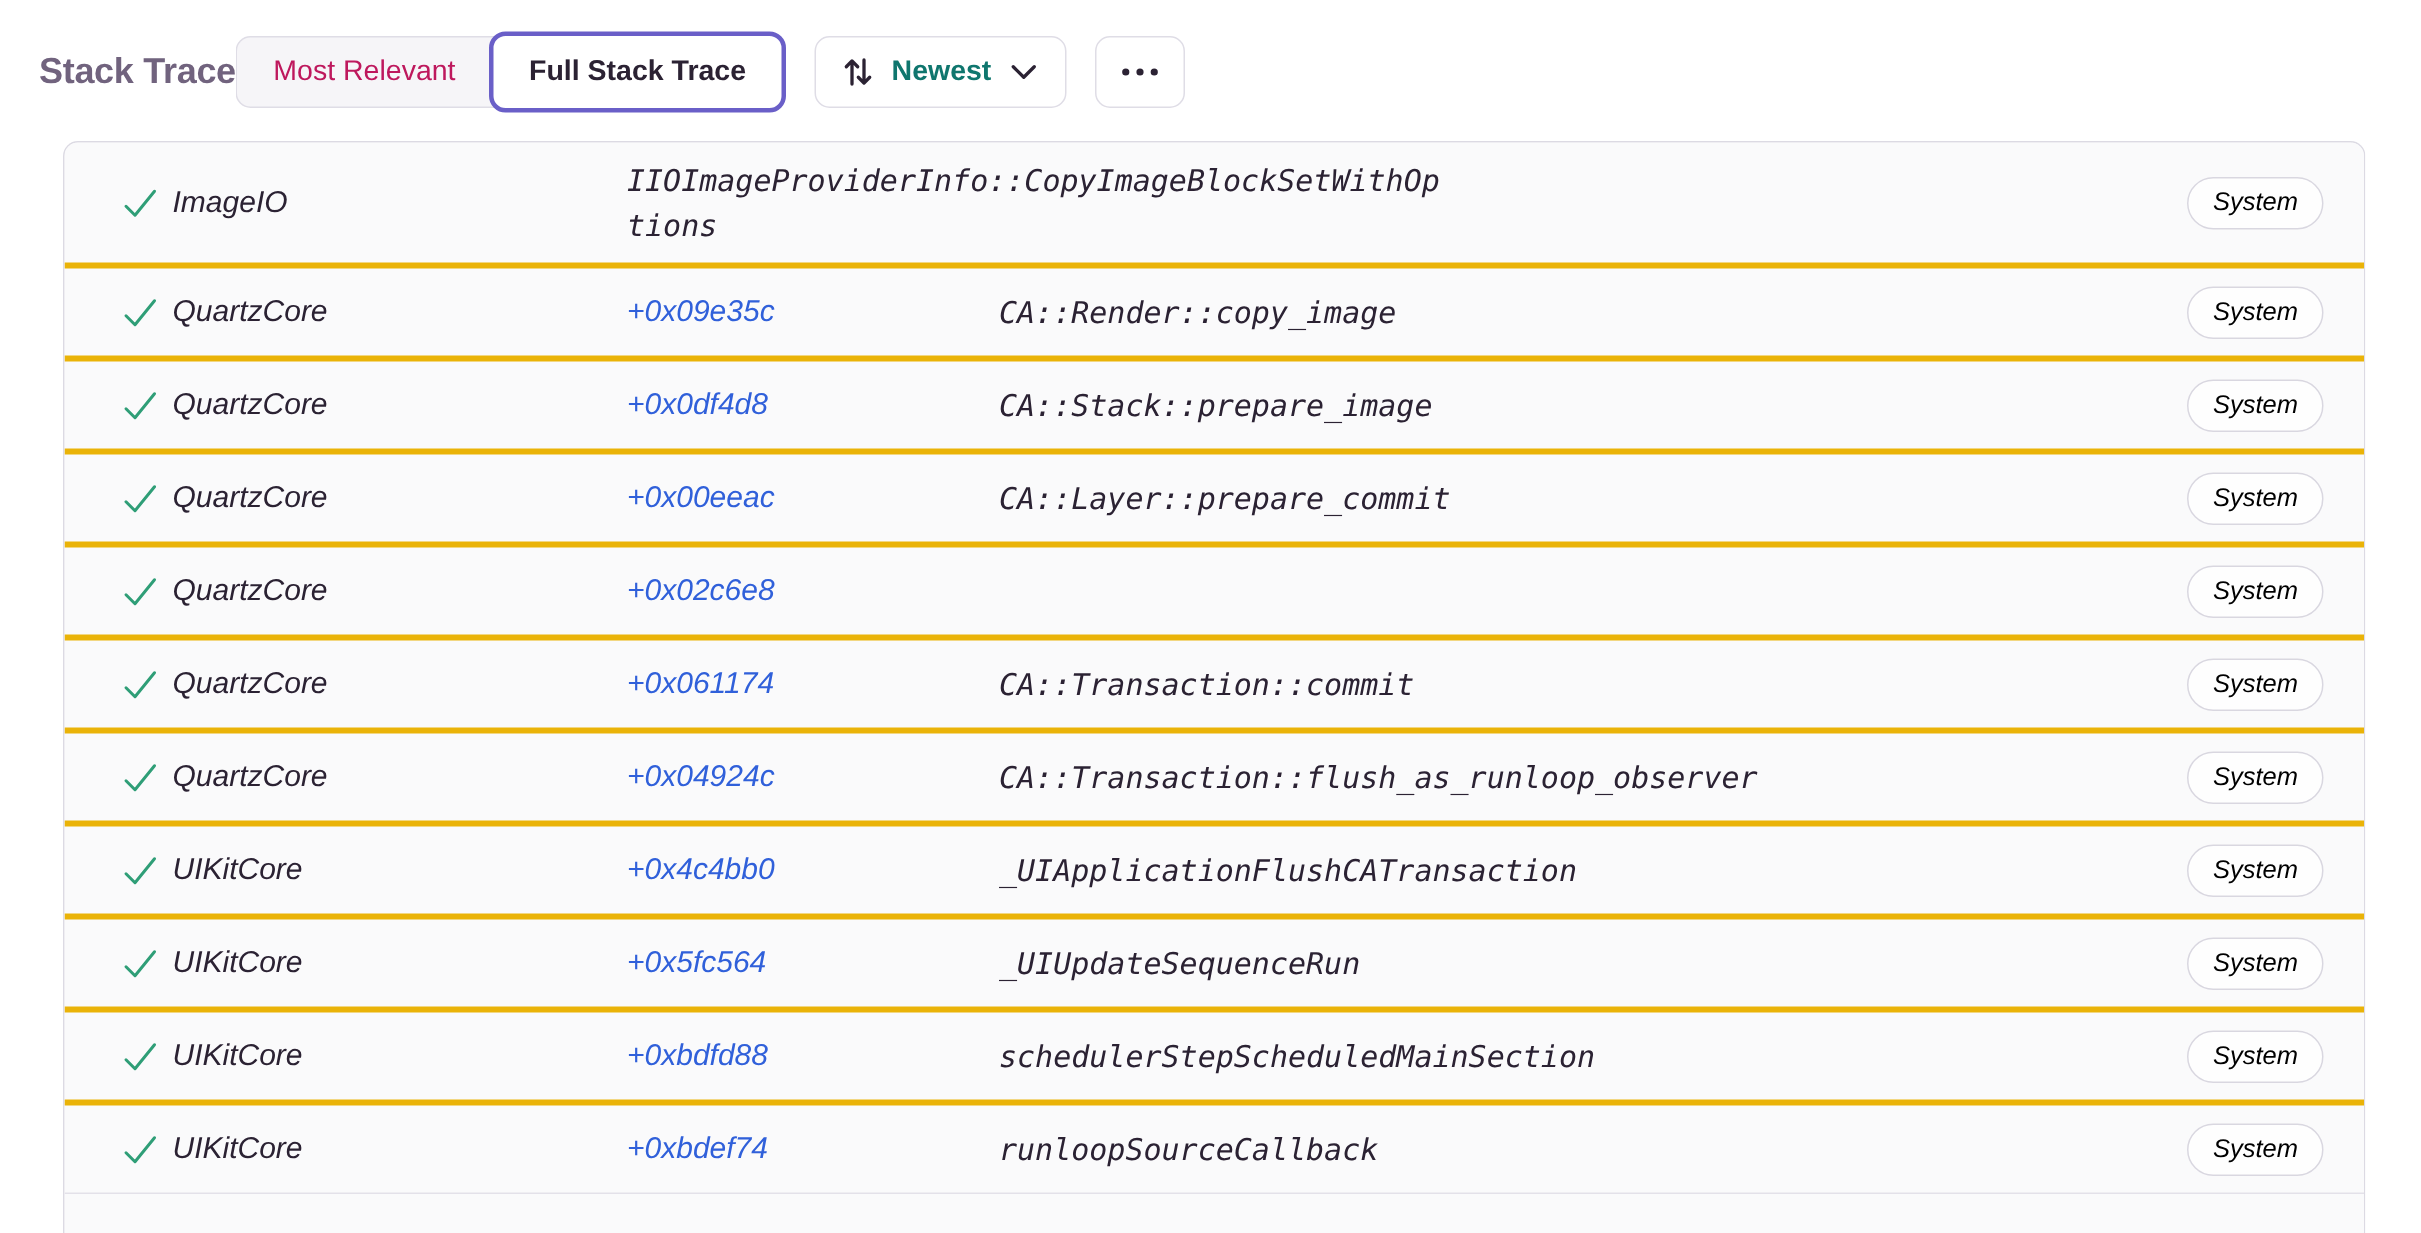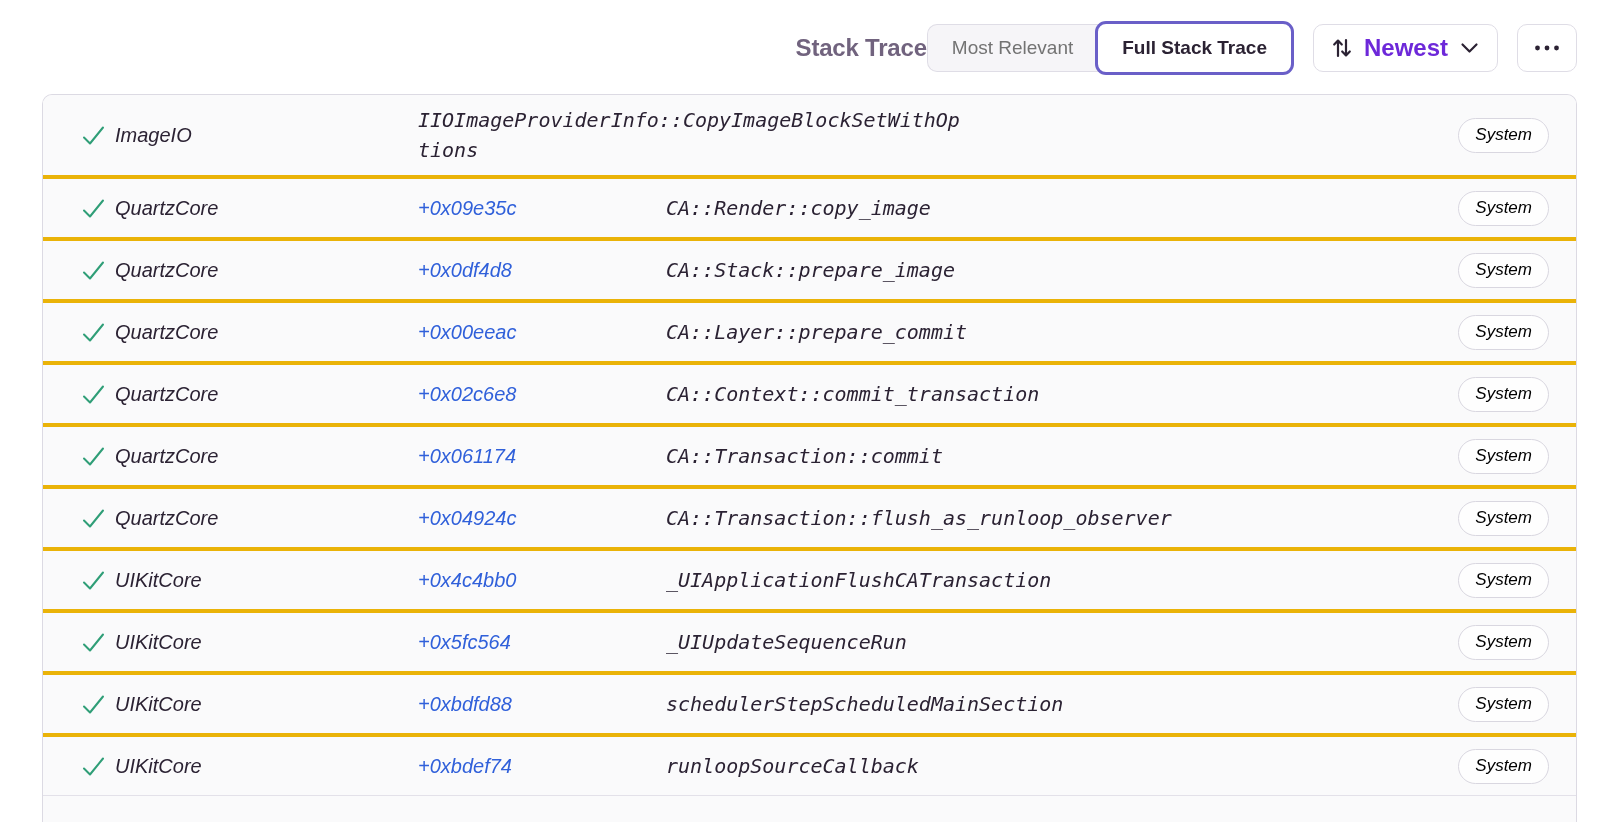--- a/index.html
+++ b/index.html
@@ -5,47 +5,47 @@
   * { margin: 0; padding: 0; box-sizing: border-box; }
   html, body { width: 1614px; height: 822px; overflow: hidden; background: #ffffff; }
   .page {
     position: relative; width: 1614px; height: 822px; background: #ffffff;
     font-family: "Liberation Sans", sans-serif; color: #2b2233;
   }
 
   
   .header {
     position: absolute; left: 26px; right: 37px; top: 20px; height: 56px;
-    display: flex; align-items: center; justify-content: flex-end;
+    display: flex; align-items: center; justify-content: flex-start;
   }
   .page-title {
     font-size: 24px; font-weight: 700; color: #71637e; letter-spacing: -0.2px;
   }
   .controls { display: flex; align-items: center; gap: 19px; }
 
   .segmented { display: flex; align-items: center; position: relative; }
   .seg-btn {
     height: 48px; display: flex; align-items: center; padding: 0 24px;
     font-size: 19px; cursor: pointer; background: #f6f5f8;
-    border: 1px solid #dfdde6; color: #737373; white-space: nowrap;
+    border: 1px solid #dfdde6; color: #be185d; white-space: nowrap;
     font-family: "Liberation Sans", sans-serif;
   }
   .seg-btn.first { border-radius: 10px 0 0 10px; border-right: none; padding-right: 34px; }
   .seg-btn.active {
     background: #ffffff; border: 3px solid #6a5fc8; border-radius: 11px;
     height: 54px; font-weight: 700; color: #2b2233; margin-left: -12px; z-index: 2;
     font-size: 19px;
   }
 
   .btn {
     height: 48px; display: flex; align-items: center; gap: 11px;
     background: #ffffff; border: 1px solid #dfdde6; border-radius: 10px;
     padding: 0 17px; cursor: pointer; font-family: "Liberation Sans", sans-serif;
   }
-  .btn .btn-label { font-size: 24px; font-weight: 700; color: #6d28d9; white-space: nowrap; }
+  .btn .btn-label { font-size: 19px; font-weight: 700; color: #0f766e; white-space: nowrap; }
   .btn-more { width: 60px; justify-content: center; padding: 0; }
   .icon { display: inline-flex; align-items: center; justify-content: center; }
 
   
   .panel {
     position: absolute; left: 42px; top: 94px; width: 1535px; height: 760px;
     border: 1px solid #dcdae3; border-bottom: none; border-radius: 10px 10px 0 0;
     background: #fafafb; overflow: hidden;
   }
   .frame-row {
@@ -159,21 +159,20 @@
   </div>
 
   <div class="frame-row">
     <span class="cell-check icon">
       <svg width="27" height="27" viewBox="0 0 27 27" fill="none">
         <path d="M4 15.5 L10 21.5 L23 5.5" stroke="#2f9e77" stroke-width="2" stroke-linecap="round" stroke-linejoin="round"></path>
       </svg>
     </span>
     <span class="cell-module">QuartzCore</span>
     <span class="cell-address">+0x02c6e8</span>
-    <span class="cell-function"><span class="fn-text">CA::Context::commit_transaction</span></span>
     <span class="badge">System</span>
   </div>
 
   <div class="frame-row">
     <span class="cell-check icon">
       <svg width="27" height="27" viewBox="0 0 27 27" fill="none">
         <path d="M4 15.5 L10 21.5 L23 5.5" stroke="#2f9e77" stroke-width="2" stroke-linecap="round" stroke-linejoin="round"></path>
       </svg>
     </span>
     <span class="cell-module">QuartzCore</span>

